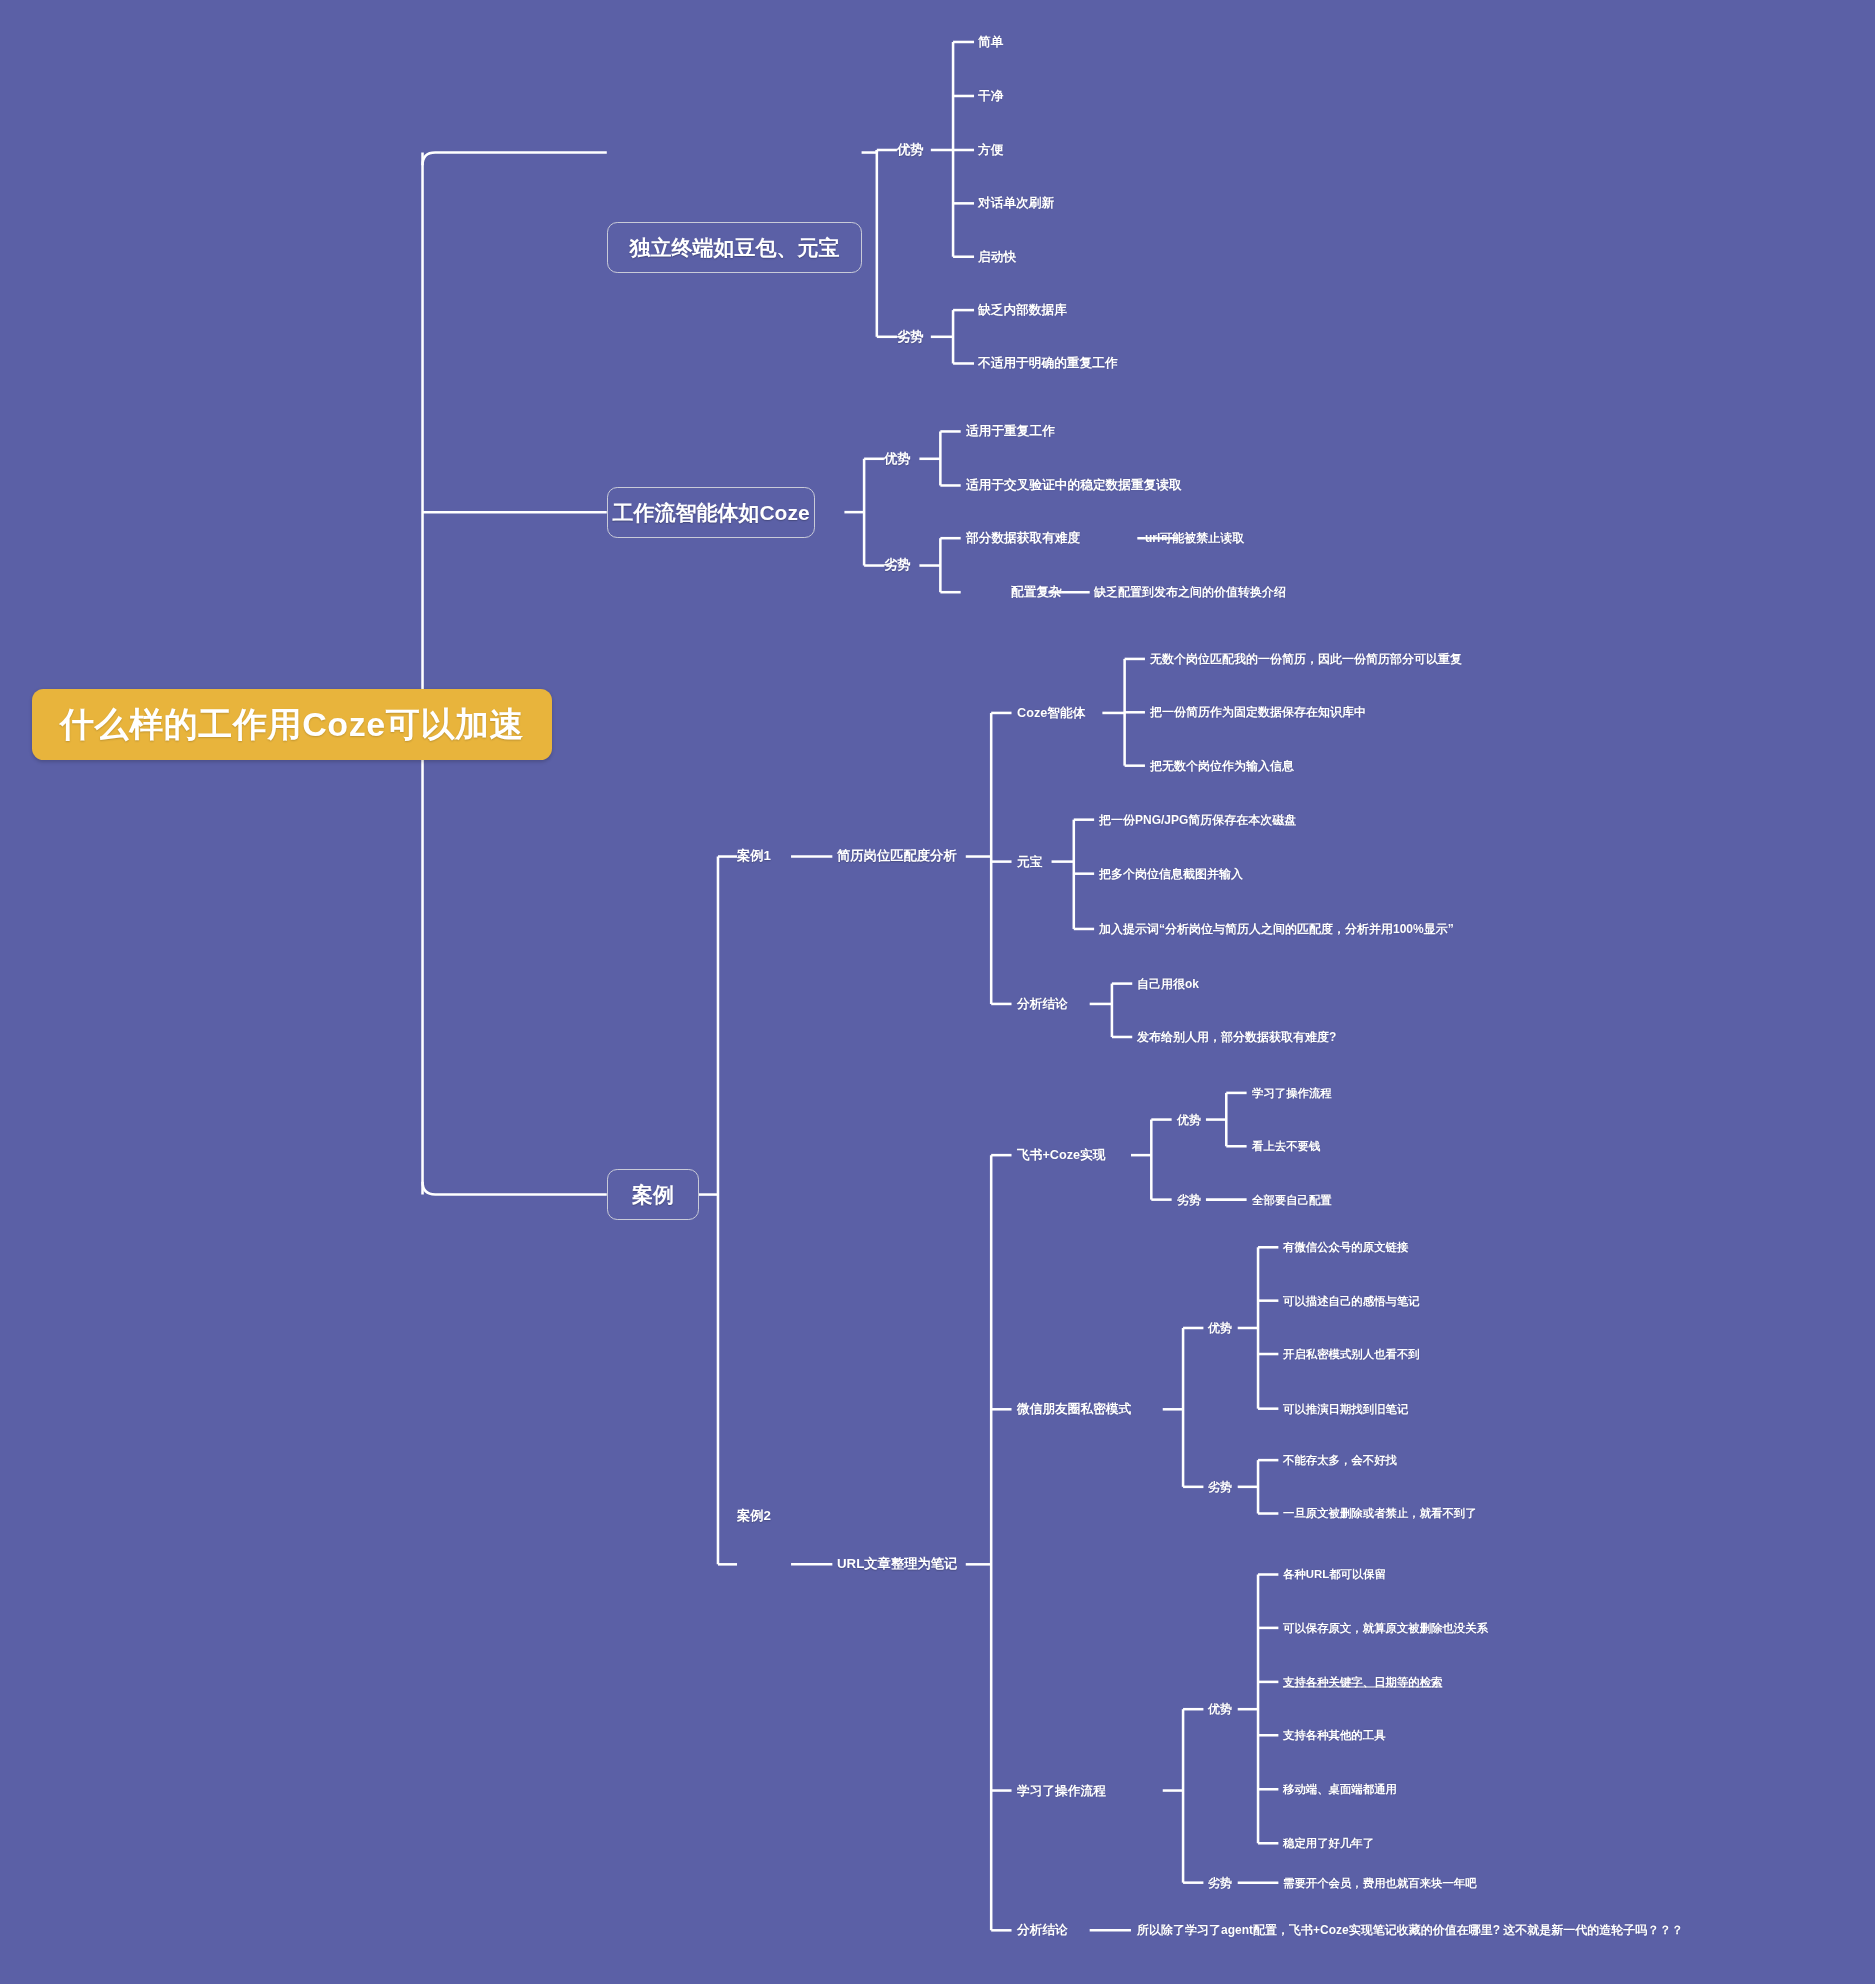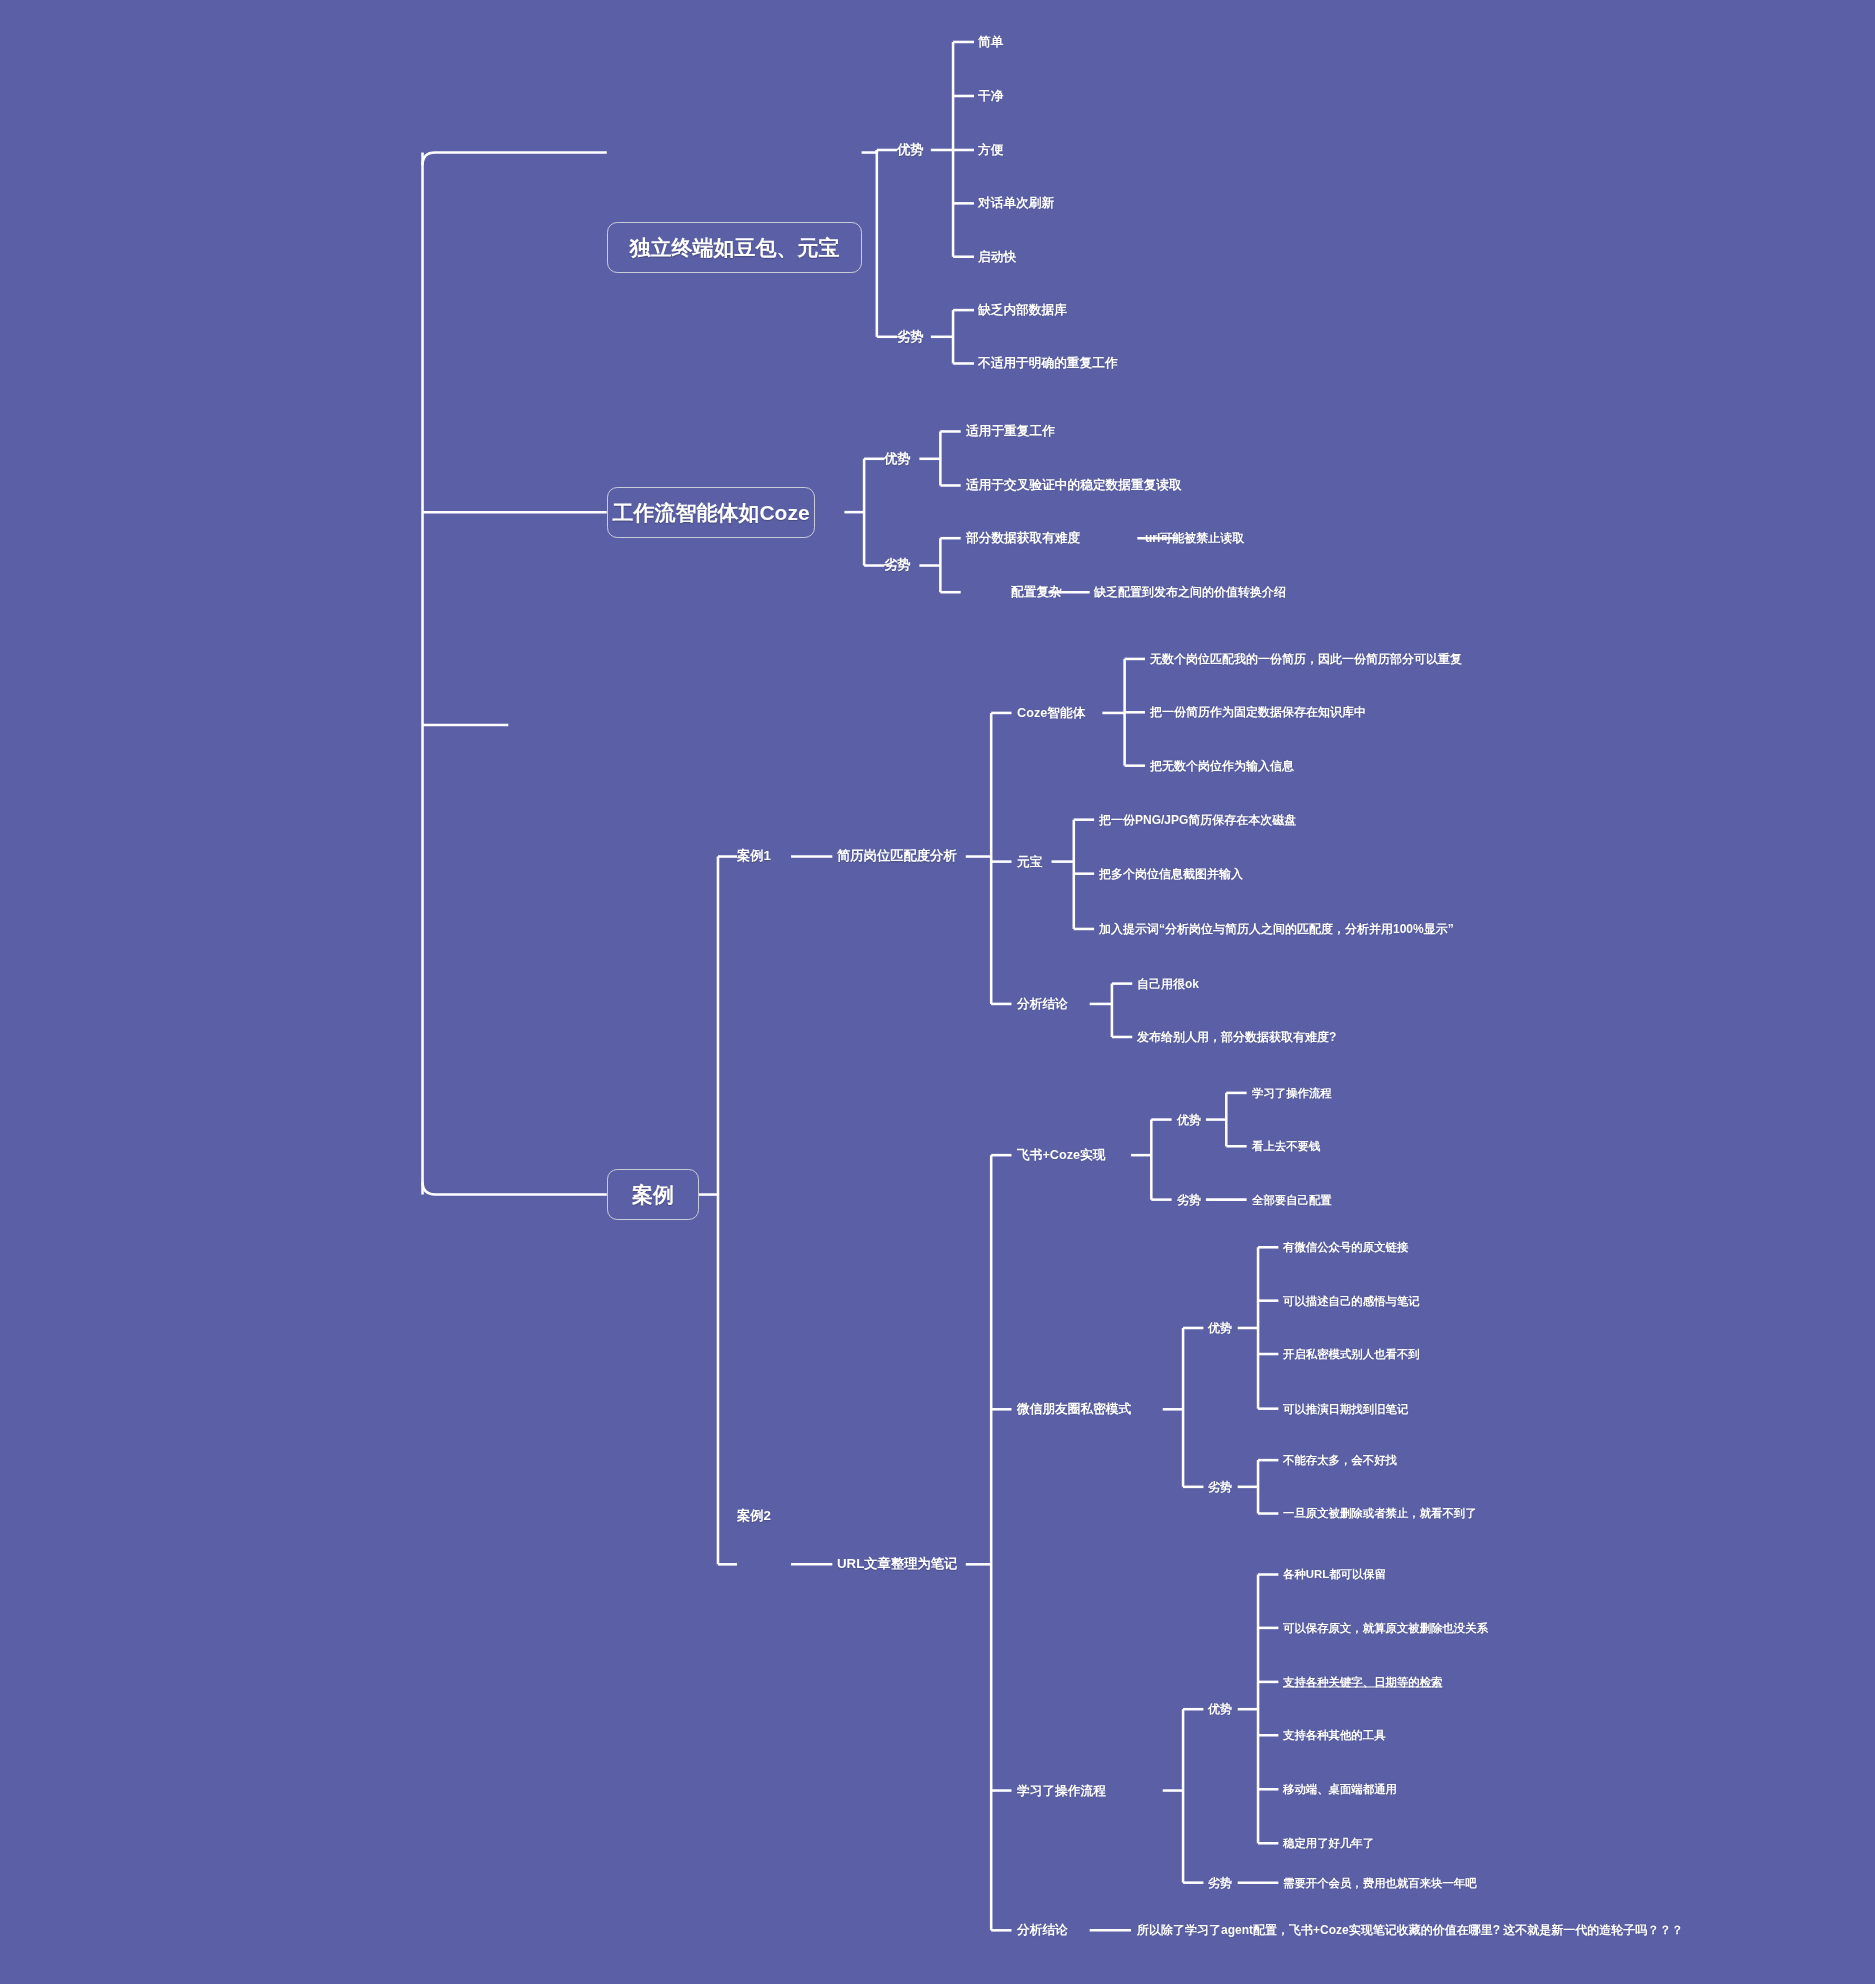--- a/index.html
+++ b/index.html
@@ -186,20 +186,23 @@
     <line x1="1980" y1="2562" x2="2012" y2="2562"></line>
     <line x1="1980" y1="2647" x2="2012" y2="2647"></line>
     <line x1="1980" y1="2731" x2="2012" y2="2731"></line>
     <line x1="1980" y1="2816" x2="2012" y2="2816"></line>
     <line x1="1980" y1="2901" x2="2012" y2="2901"></line>
     <line x1="1948" y1="2963" x2="2012" y2="2963"></line>
 
     <line x1="1715" y1="3038" x2="1780" y2="3038"></line>
   </svg>
 
+  <div class="root-node" style="left: 32px; top: 689px; width: 477px; height: 71px; background: rgb(232, 180, 60);">
+    <span>什么样的工作用Coze可以加速</span>
+  </div>
 
   <div class="l1-node" style="left:607px;top:222px;width:255px;height:0px;height:51px;">
     <span>独立终端如豆包、元宝</span>
   </div>
   <div class="l1-node" style="left:607px;top:487px;width:208px;height:51px;">
     <span>工作流智能体如Coze</span>
   </div>
   <div class="l1-node" style="left:607px;top:1169px;width:92px;height:51px;">
     <span>案例</span>
   </div>

